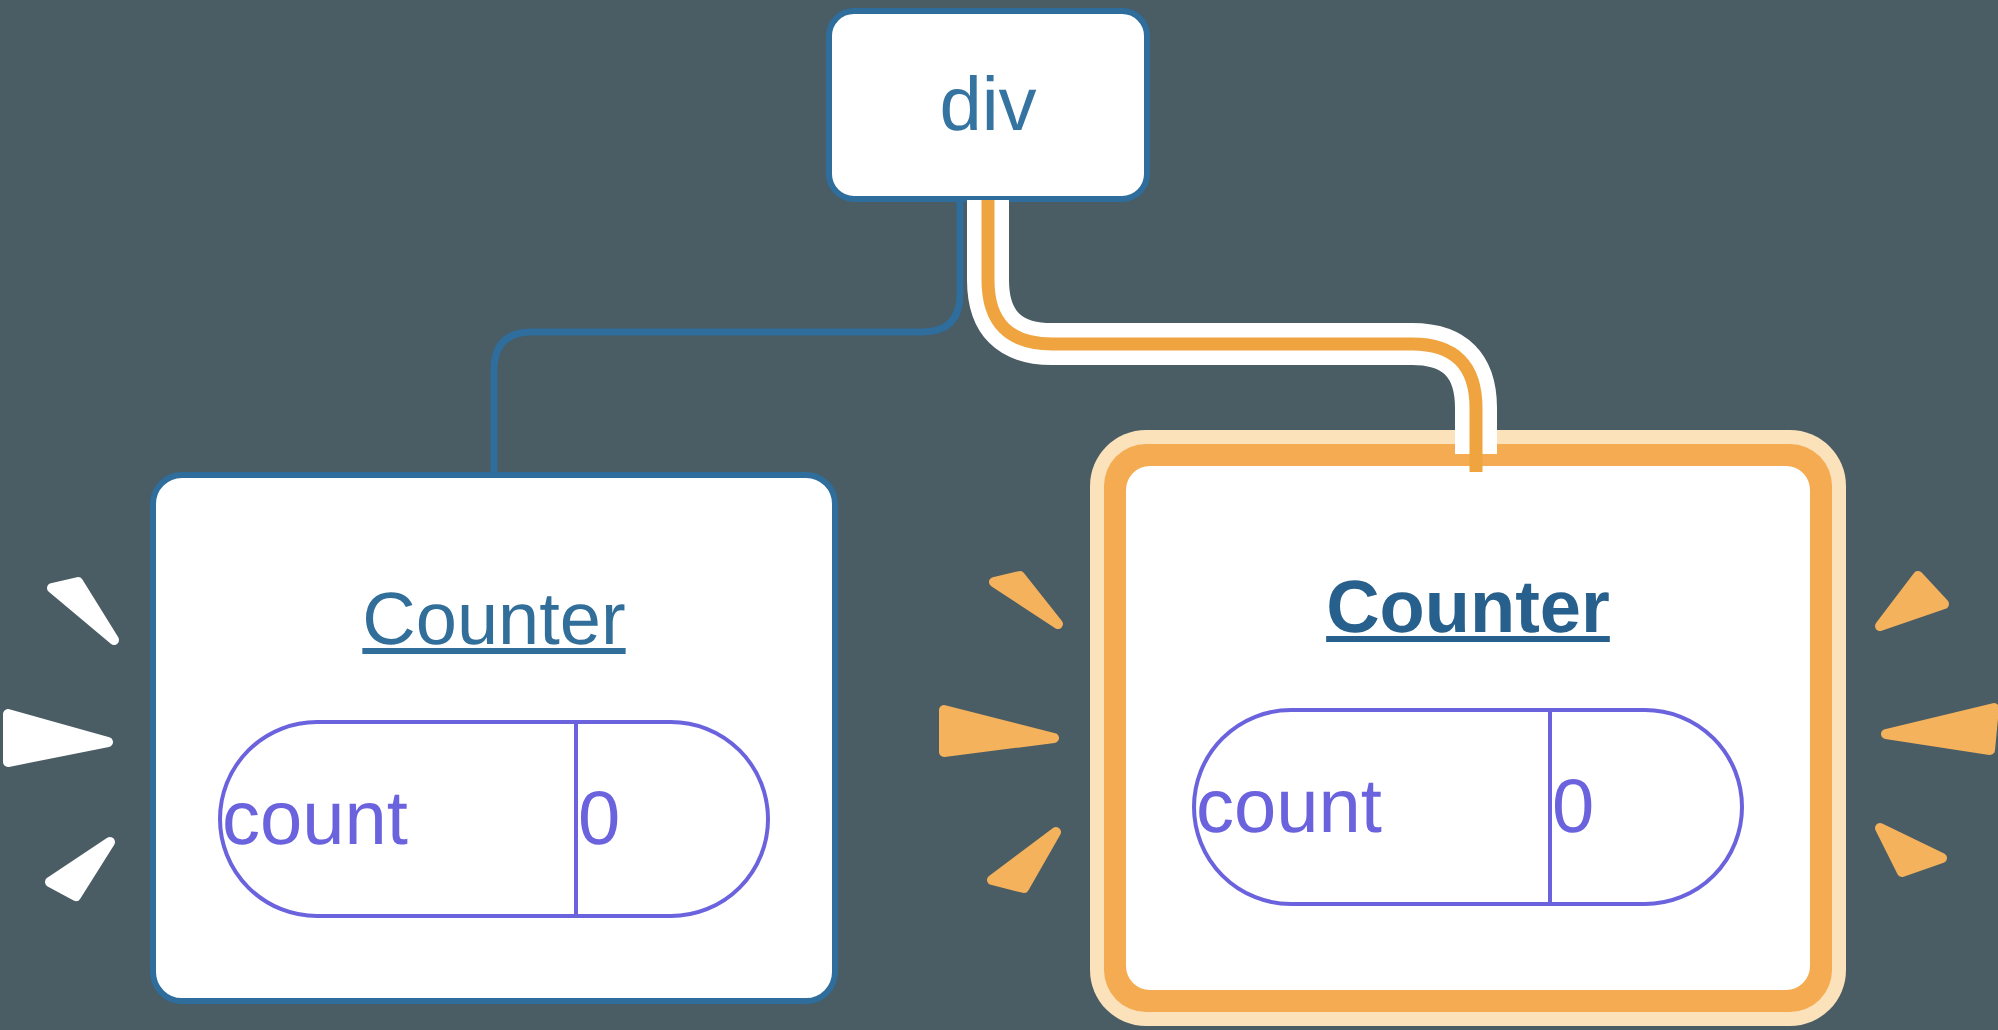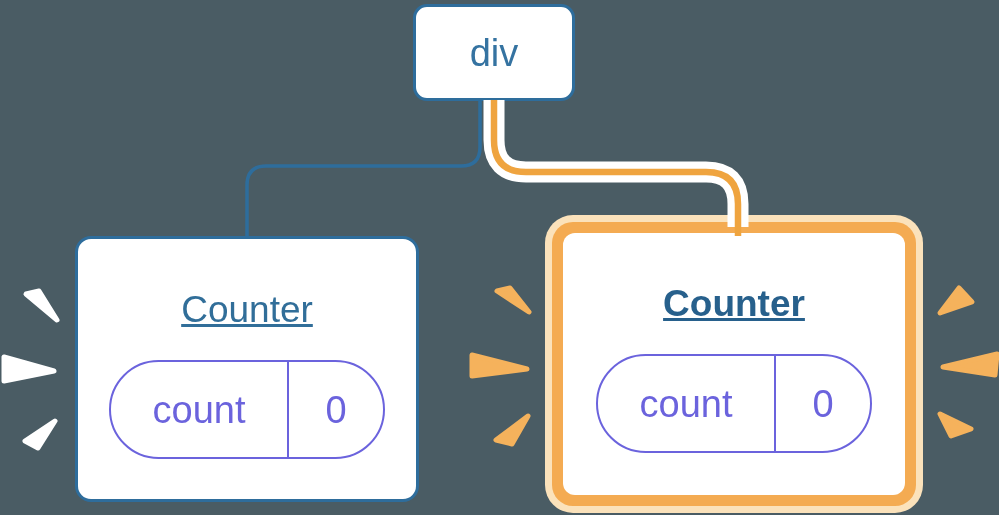--- a/index.html
+++ b/index.html
@@ -56,21 +56,21 @@
 
   
   .pill{
     position:absolute;left:50%;transform:translateX(-50%);top:121px;
     width:276px;height:99px;
     border:2.5px solid #6b63dd;border-radius:52px;
     box-sizing:border-box;display:flex;overflow:hidden;
     background:#ffffff;
   }
   .pill .cell{
-    display:flex;align-items:center;justify-content:center;
+    display:flex;align-items:center;
     color:#6b63dd;font-size:38px;line-height:1;
   }
   .pill .key{width:176px;}
   .pill .val{flex:1;border-left:2.5px solid #6b63dd;}
 </style>
 </head>
 <body>
 
 <div class="canvas">
 

